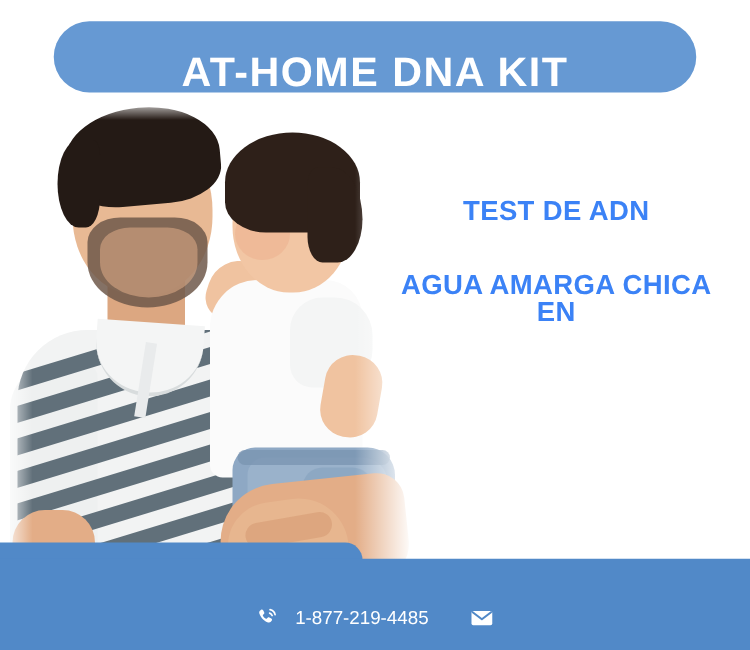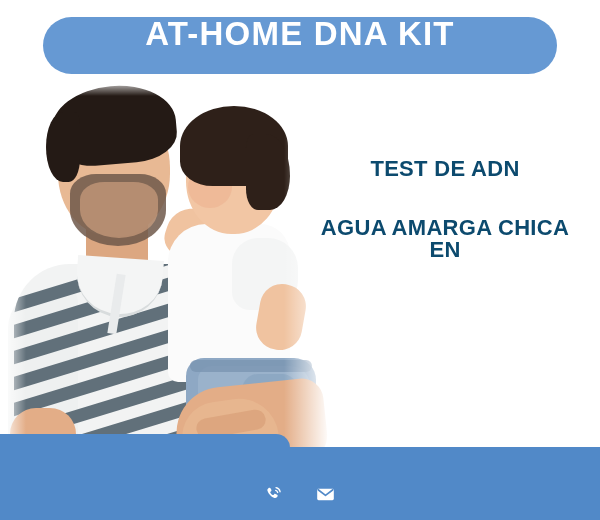--- a/index.html
+++ b/index.html
@@ -24,21 +24,21 @@
   
   #header-banner {
     position: absolute;
     left: 43px;
     top: 17px;
     width: 514px;
     height: 57px;
     background: #6699d3;
     border-radius: 29px;
     display: flex;
-    align-items: flex-start;
+    align-items: flex-end;
     justify-content: center;
     z-index: 6;
   }
   #header-title {
     color: #ffffff;
     font-size: 33px;
     font-weight: bold;
     letter-spacing: 1.2px;
     line-height: 1;
     white-space: nowrap;
@@ -231,21 +231,21 @@
   
   #headline {
     position: absolute;
     left: 300px;
     top: 158px;
     width: 290px;
     z-index: 5;
     text-align: center;
   }
   #headline .hl {
-    color: #0c4a6e;
+    color: #3b82f6;
     font-size: 22px;
     font-weight: bold;
     line-height: 1;
     letter-spacing: .3px;
     white-space: nowrap;
   }
   #headline .hl-1 { margin-bottom: 37px; }
   #headline .hl-2 { margin-bottom: 37px; }
   #headline .hl-3 { font-size: 22px; }
 
@@ -370,20 +370,21 @@
 
   <div class="foot-row" id="foot-row-2">
     <div class="foot-item">
       <span class="ico">
         <svg width="19" height="19" viewBox="0 0 24 24" fill="none" stroke="#ffffff" stroke-width="1.7" stroke-linecap="round">
           <path d="M6.2 3.6c.7-.5 1.6-.3 2 .5l1.1 2c.3.6.2 1.3-.3 1.7l-.9.8c-.2.2-.3.5-.2.8.5 1.4 1.9 2.8 3.3 3.3.3.1.6 0 .8-.2l.8-.9c.4-.5 1.1-.6 1.7-.3l2 1.1c.8.4 1 1.3.5 2l-.8 1c-.7.9-1.9 1.2-3 .9C9.6 15.3 5.8 11.5 4.4 7.3c-.4-1.1 0-2.3.9-3z" fill="#ffffff" stroke="none"></path>
           <path d="M15.2 3.4c2.6.5 4.6 2.5 5.1 5.1"></path>
           <path d="M14.8 6.9c1.2.4 2.1 1.3 2.5 2.5"></path>
         </svg>
       </span>
+      <span class="foot-text">1-877-219-4485</span>
     </div>
 
     <div class="foot-item">
       <span class="ico">
         <svg width="21" height="21" viewBox="0 0 24 24">
           <rect x="2.5" y="5.5" width="19" height="13" rx="1.6" fill="#ffffff"></rect>
           <path d="M3.6 6.6 L12 13 L20.4 6.6" fill="none" stroke="#5189c8" stroke-width="1.9" stroke-linecap="round" stroke-linejoin="round"></path>
         </svg>
       </span>
     </div>

